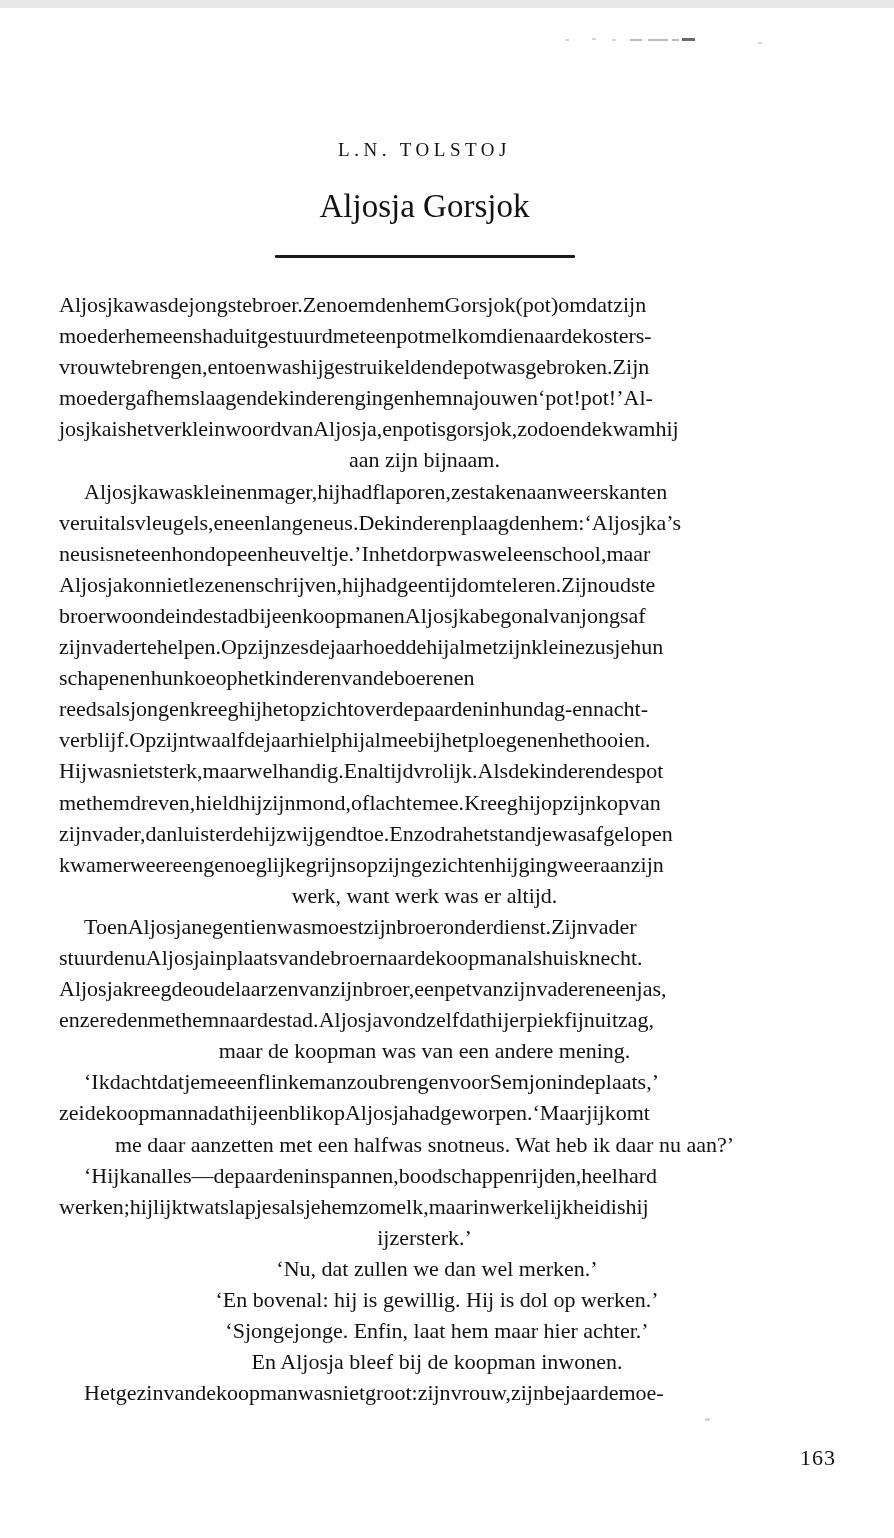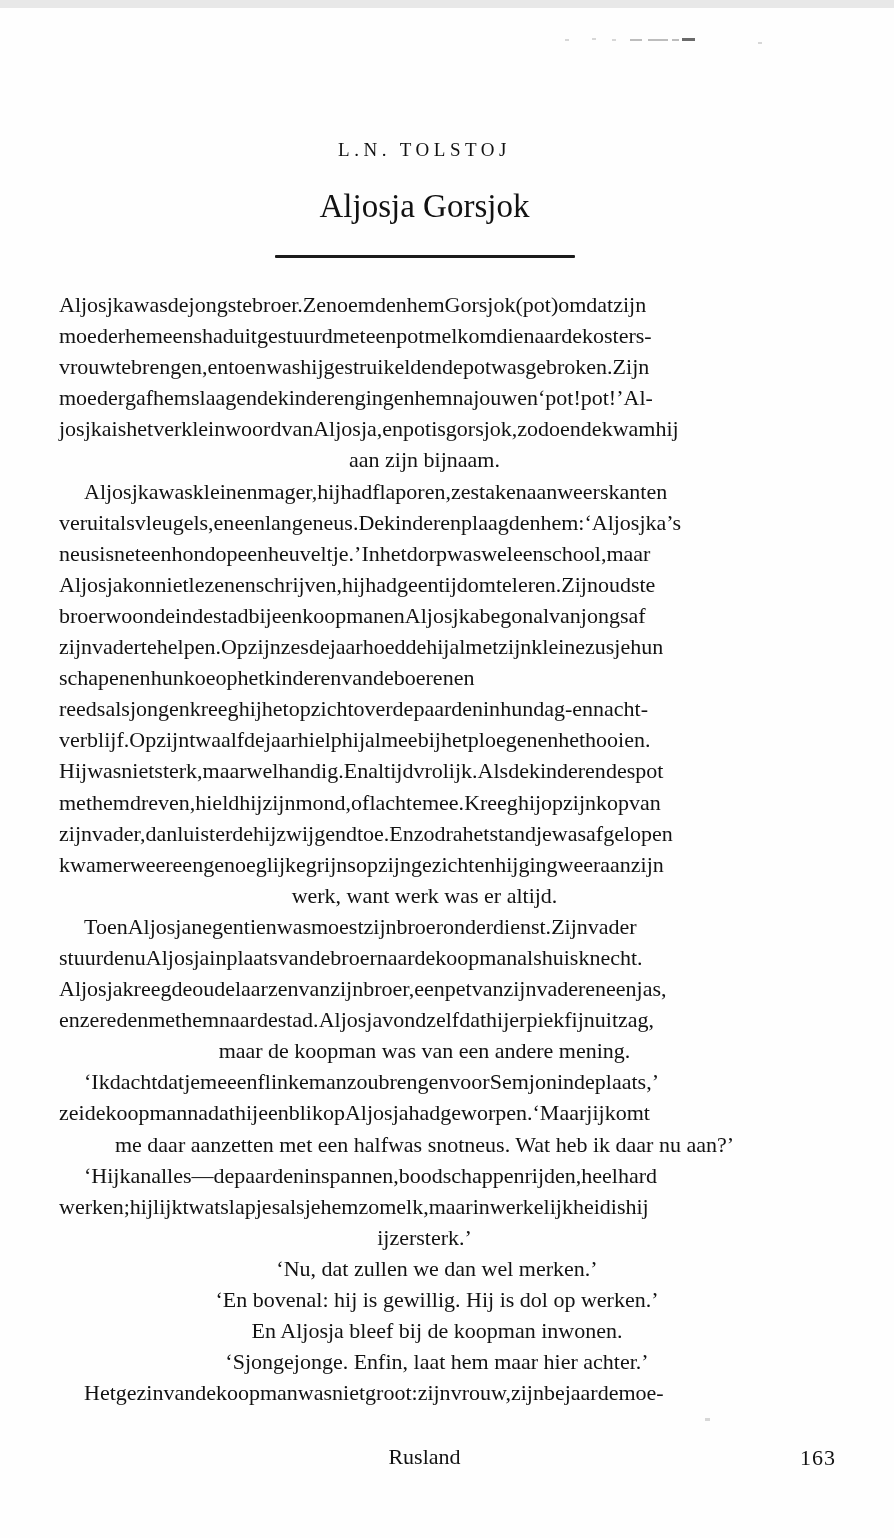--- a/index.html
+++ b/index.html
@@ -507,24 +507,24 @@
         </div>
         <div class="line plain">ijzersterk.’</div>
       </div>
       <div>
         <div class="line plain ind-block">‘Nu, dat zullen we dan wel merken.’</div>
       </div>
       <div>
         <div class="line plain ind-block">‘En bovenal: hij is gewillig. Hij is dol op werken.’</div>
       </div>
       <div>
+        <div class="line plain ind-block">‘Sjongejonge. Enfin, laat hem maar hier achter.’</div>
+      </div>
+      <div>
         <div class="line plain ind-block">En Aljosja bleef bij de koopman inwonen.</div>
-      </div>
-      <div>
-        <div class="line plain ind-block">‘Sjongejonge. Enfin, laat hem maar hier achter.’</div>
       </div>
       <div>
         <div class="line just">
           <span class="ind"></span>
           <span>Het</span>
           <span>gezin</span>
           <span>van</span>
           <span>de</span>
           <span>koopman</span>
           <span>was</span>
@@ -532,17 +532,16 @@
           <span>groot:</span>
           <span>zijn</span>
           <span>vrouw,</span>
           <span>zijn</span>
           <span>bejaarde</span>
           <span>moe-</span>
         </div>
       </div>
     </div>
 
-  <div class="footer-title">Rusland</div>
 
   <div class="page-number">163</div>
 
 </div>
 
 </body></html>

